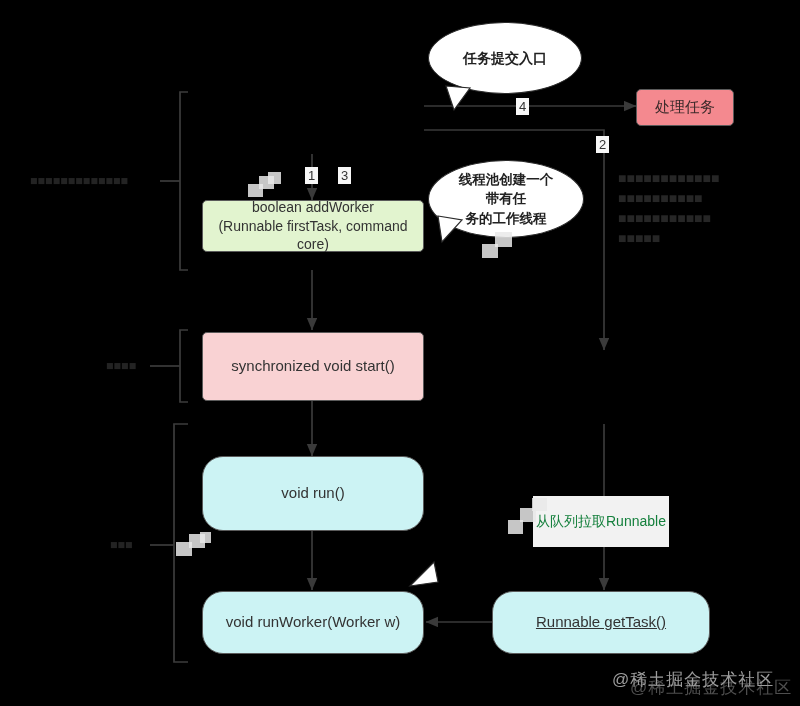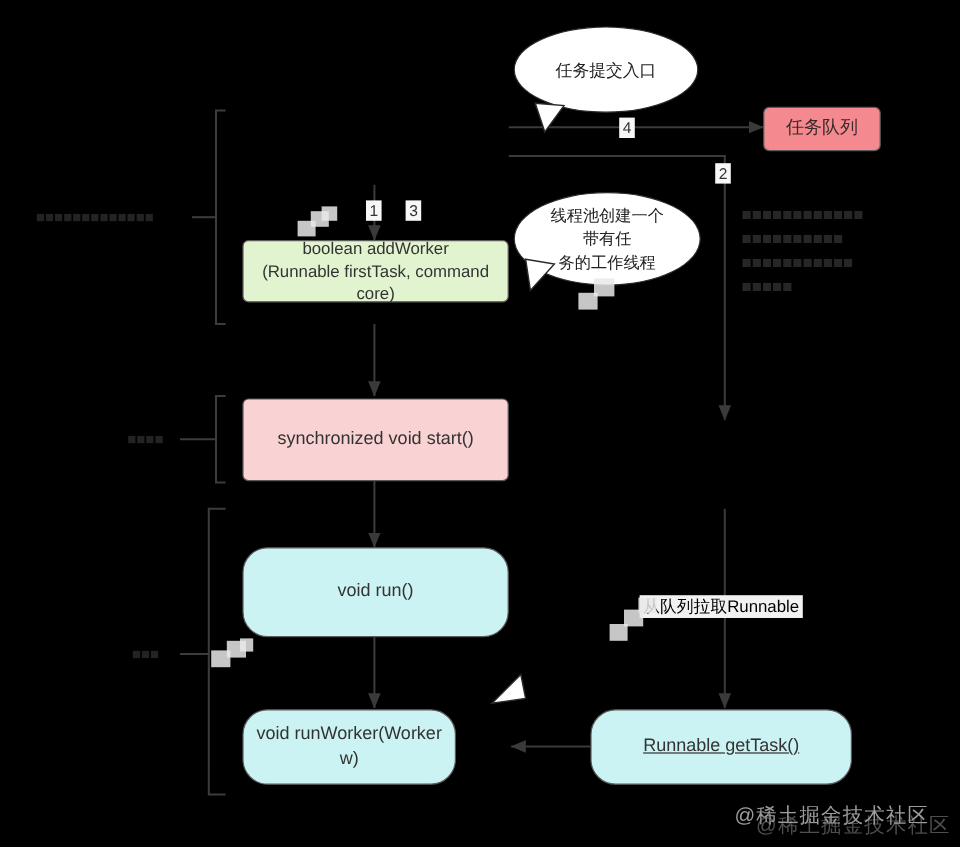--- a/index.html
+++ b/index.html
@@ -17,27 +17,27 @@
   .cyan{background:#ccf3f4;border-radius:21px;}
   .salmon{background:#f4898f;}
 
   .ellipse{position:absolute;box-sizing:border-box;display:flex;align-items:center;
            justify-content:center;text-align:center;border:1px solid #4e4e4e;
            border-radius:50%;color:#222;}
   .purple{background:#e2d4f5;}
 
   .bubble{position:absolute;box-sizing:border-box;display:flex;align-items:center;
           justify-content:center;text-align:center;background:#fff;border:1px solid #2a2a2a;
-          border-radius:50%;color:#222;line-height:1.45;z-index:6;}
+          border-radius:50%;color:#222;line-height:1.45;z-index:6;font-weight:bold;}
   .bubble span{display:block;padding:0 14px;}
 
   .chip{position:absolute;background:#f7f7f7;color:#333;font-size:13px;
         line-height:15px;padding:1px 3px;z-index:7;white-space:nowrap;}
-  .edgelabel{position:absolute;background:#f2f2f2;color:#000000;font-size:14px;
-        line-height:17px;padding:1px 3px;z-index:7;white-space:nowrap;}
+  .edgelabel{position:absolute;background:#f2f2f2;color:#15803d;font-size:14px;
+        line-height:17px;padding:17px 3px;z-index:7;white-space:nowrap;}
 
   .dimlabel{position:absolute;color:#232323;font-size:12.5px;line-height:16px;
             white-space:nowrap;z-index:4;}
   .dimpara{position:absolute;color:#262626;font-size:14px;line-height:20px;z-index:4;}
 
   .smudge{position:absolute;z-index:8;pointer-events:none;}
   .sq{position:absolute;background:#e9e9e9;opacity:.85;}
 
   .watermark{position:absolute;color:#d8d8d8;font-size:17px;opacity:.72;
              letter-spacing:1px;white-space:nowrap;z-index:9;}
@@ -92,30 +92,30 @@
   </div>
 
   <div class="node pink" style="left:202px;top:332px;width:222px;height:69px;font-size:15px;">
     <span>synchronized void start()</span>
   </div>
 
   <div class="node cyan" style="left:202px;top:456px;width:222px;height:75px;font-size:15px;">
     <span>void run()</span>
   </div>
 
-  <div class="node cyan" style="left:202px;top:591px;width:178px;height:63px;font-size:15px;">
+  <div class="node cyan" style="left:202px;top:591px;width:222px;height:63px;font-size:15px;">
     <span>void runWorker(Worker w)</span>
   </div>
 
   <div class="node cyan" style="left:492px;top:591px;width:218px;height:63px;font-size:15px;text-decoration:underline;">
     <span>Runnable getTask()</span>
   </div>
 
   <div class="node salmon" style="left:636px;top:89px;width:98px;height:37px;font-size:15px;color:#3b2a2a;">
-    <span>任务队列</span>
+    <span>处理任务</span>
   </div>
 
 
   <div class="bubble" style="left:428px;top:22px;width:154px;height:72px;font-size:14px;">
     <span>任务提交入口</span>
   </div>
   <svg class="smudge" style="left:440px;top:84px;width:50px;height:32px;" xmlns="http://www.w3.org/2000/svg" viewBox="0 0 50 32">
     <path d="M6,2 L30,4 L14,26 Z" fill="#fff" stroke="#2a2a2a" stroke-width="1.2"></path>
   </svg>
 

